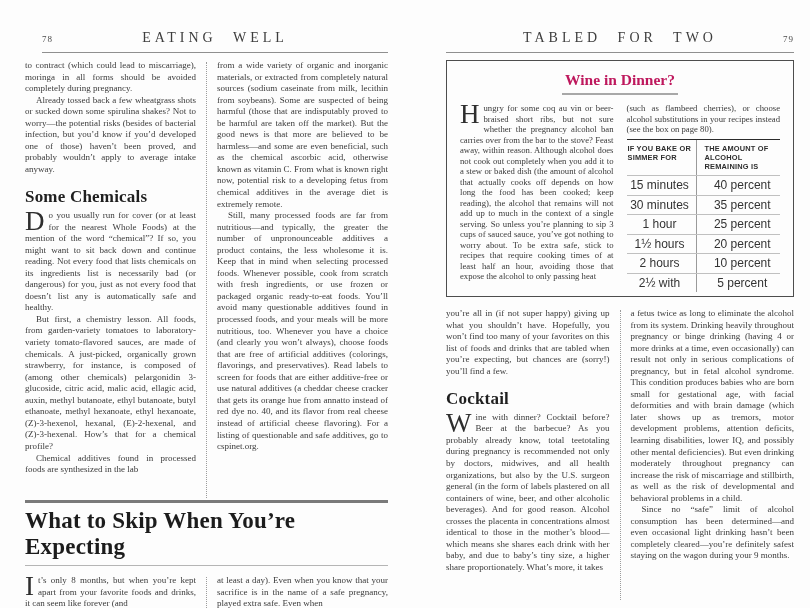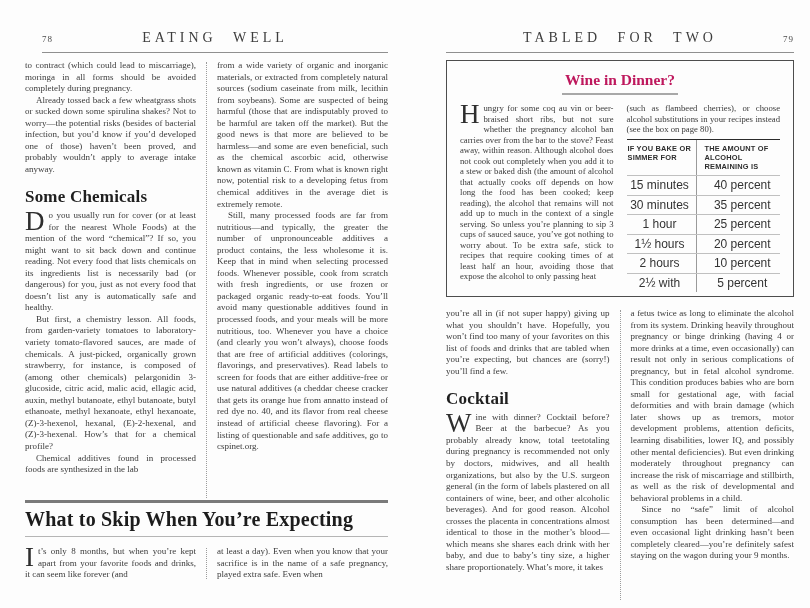--- a/index.html
+++ b/index.html
@@ -51,21 +51,21 @@
   }
   .dropcap {
     float: left; font-size: 27px; line-height: 21px;
     padding: 1px 4px 0 0; color: #2e2e2e;
   }
 
   
   .skip-section { position: absolute; top: 500px; left: 25px; right: 17px; }
   .skip-rule-top { border-top: 3px solid #7a7a7a; }
   h1.skip-heading {
-    font-size: 20px; font-weight: 700; color: #1c1c1c;
+    font-size: 23px; font-weight: 700; color: #1c1c1c;
     margin: 5px 0 5px; letter-spacing: 0.2px;
   }
   .skip-rule-bottom { border-top: 1px solid #b5b5b5; margin-bottom: 9px; }
   .skip-cols { display: flex; }
   .skip-cols .col { font-size: 9px; line-height: 11.55px; }
 
   
   .wine-box {
     position: absolute; top: 60px; left: 41px; right: 16px;
     height: 237px; border: 1px solid #4d4d4d;

